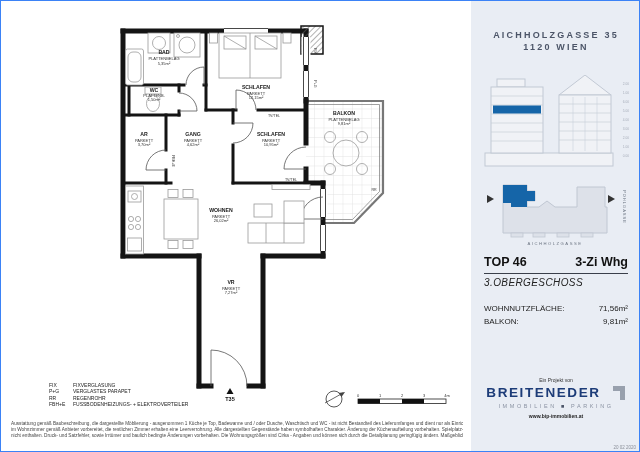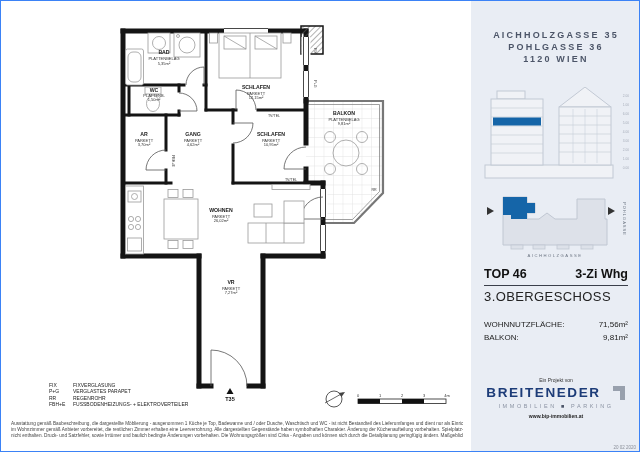--- a/index.html
+++ b/index.html
@@ -12,21 +12,21 @@
   .address{margin-top:28px;text-align:center;font-size:9px;font-weight:bold;letter-spacing:2.2px;
            color:#4c5568;line-height:12px;}
   .diagram{display:block;margin:0 auto;}
   .elev{margin-top:22px;}
   .site{margin-top:2px;}
   .info{margin:6px 13px 0 13px;text-align:left;color:#111;}
   .info .toprow{display:flex;justify-content:space-between;align-items:baseline;font-size:12.5px;}
   .info .toprow .t1{font-weight:700;}
   .info .toprow .t2{font-weight:600;}
   .info .rule{border-top:1px solid #3a3f4a;margin:4px 0 3px 0;}
-  .info .floor{font-size:13px;letter-spacing:.4px;color:#222;}
+  .info .floor{font-size:10px;letter-spacing:.4px;color:#222;font-style:italic;}
   .info .rows{margin-top:14px;font-size:8px;color:#222;}
   .info .row{display:flex;justify-content:space-between;line-height:13px;}
   .logoblock{position:absolute;left:0;top:376px;width:170px;text-align:center;}
   .logo-pre{font-size:5px;color:#333;}
   .logo-row{margin-top:3px;display:flex;justify-content:center;align-items:flex-start;gap:12px;}
   .logo-name{font-size:13.5px;font-weight:700;letter-spacing:1.6px;color:#1d3c78;line-height:14px;}
   .logo-tag{margin-top:2px;font-size:5.5px;letter-spacing:2.6px;color:#8a92a2;}
   .logo-tag .sq{color:#4c5568;}
   .logo-url{margin-top:4px;font-size:5px;font-weight:bold;color:#222;}
   .date{position:absolute;right:5px;bottom:3px;font-size:4.5px;color:#8a8f99;}
@@ -267,21 +267,20 @@
   <div class="disclaimer">
     <div>Ausstattung gemäß Baubeschreibung, die dargestellte Möblierung - ausgenommen 1 Küche je Top, Badewanne und / oder Dusche, Waschtisch und WC - ist nicht Bestandteil des Lieferumfanges und dient nur als Einrichtungsvorschlag. Ein TV/Tel- Anschluss</div>
     <div>im Wohnzimmer gemäß Anbieter vorbereitet, die restlichen Zimmer erhalten eine Leerverrohrung. Alle dargestellten Gegenstände haben symbolhaften Charakter. Änderung der Küchenaufteilung vorbehalten. Spielplatz- und Gartengestaltung im Kaufpreis</div>
     <div>nicht enthalten. Druck- und Satzfehler, sowie Irrtümer und baulich bedingte Änderungen vorbehalten. Die Wohnungsgrößen sind Cirka - Angaben und können sich durch die Detailplanung geringfügig ändern. Maßgeblich ist in jedem Fall der Kaufvertrag.</div>
   </div>
 
   <div class="sidebar">
 
     <div class="address">
       <div>AICHHOLZGASSE 35</div>
-      <div>POHLGASSE 36</div>
       <div>1120 WIEN</div>
     </div>
 
     <svg class="diagram elev" width="150" height="100" viewBox="0 0 150 100">
       <g stroke="#c2c9d4" fill="#f0f2f6" stroke-width="1">
         <rect x="4" y="78" width="128" height="13"></rect>
         <rect x="16" y="4" width="28" height="8"></rect>
         <rect x="10" y="12" width="52" height="66"></rect>
         <path d="M10,21 H62 M10,30 H62 M10,39 H62 M10,48 H62 M10,57 H62 M10,66 H62" fill="none" stroke-width="0.6"></path>
         <polygon points="104,0 78,20 130,20"></polygon>

